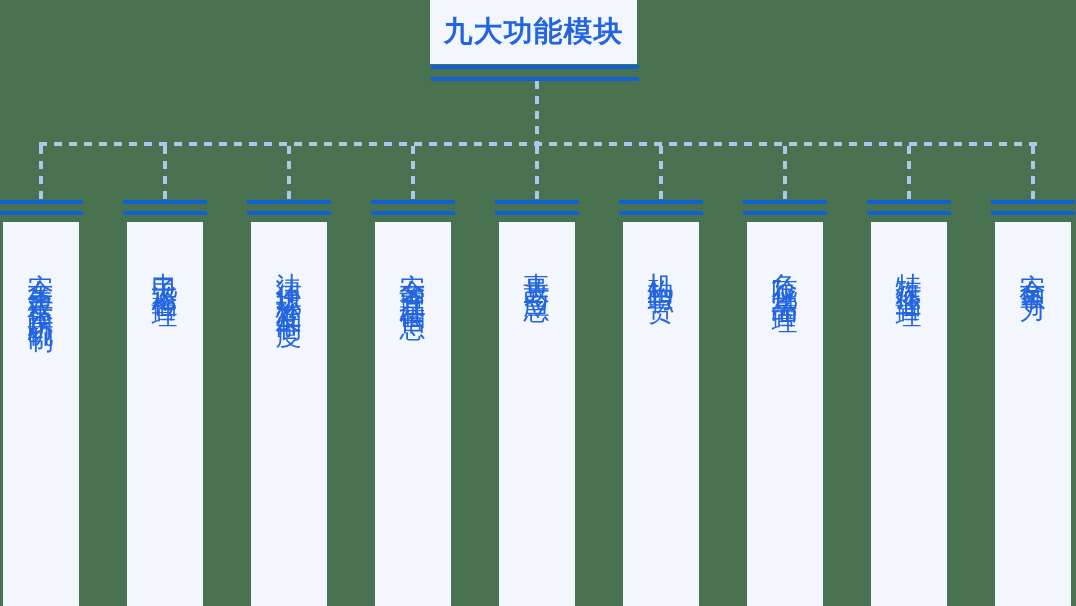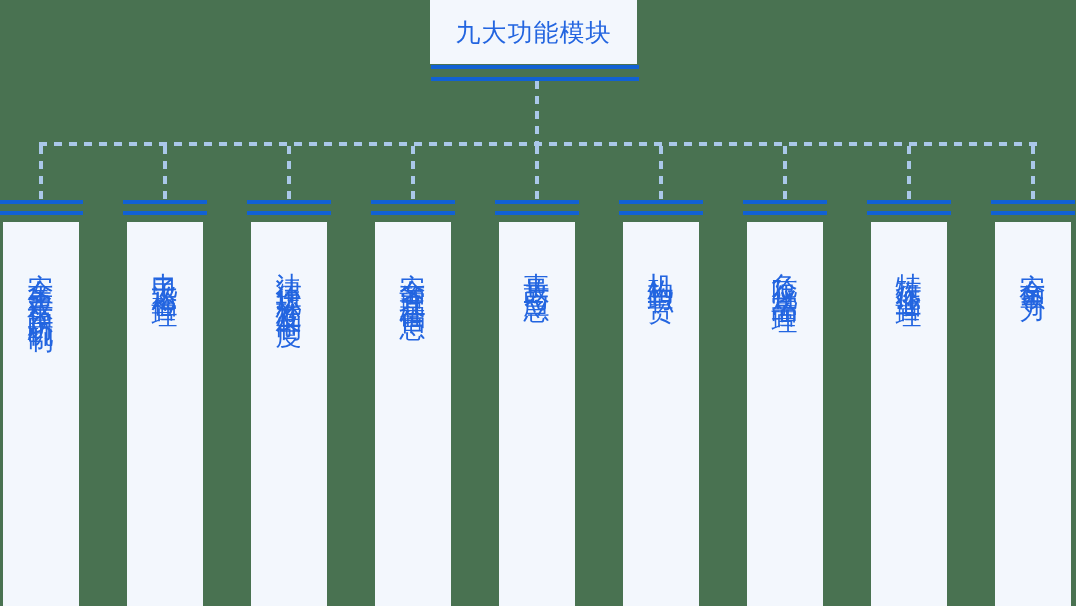--- a/index.html
+++ b/index.html
@@ -18,21 +18,21 @@
   }
   .stage { position: absolute; left: 0; top: 0; width: 1076px; height: 606px; }
 
   
   .root-box {
     position: absolute; left: 430px; top: 0; width: 207px; height: 64px;
     background: var(--panel);
     display: flex; align-items: center; justify-content: center;
   }
   .root-title {
-    color: var(--text); font-size: 25px; font-weight: 400; letter-spacing: 1px;
+    color: var(--text); font-size: 29px; font-weight: 700; letter-spacing: 1px;
     white-space: nowrap;
   }
   .root-bar { position: absolute; left: 431px; width: 208px; height: 4px; background: var(--line); }
   .root-bar.b1 { top: 65px; }
   .root-bar.b2 { top: 77px; }
 
   
   .dash-v {
     position: absolute; width: 4px;
     background: repeating-linear-gradient(180deg, var(--dash) 0 8px, transparent 8px 15px);

